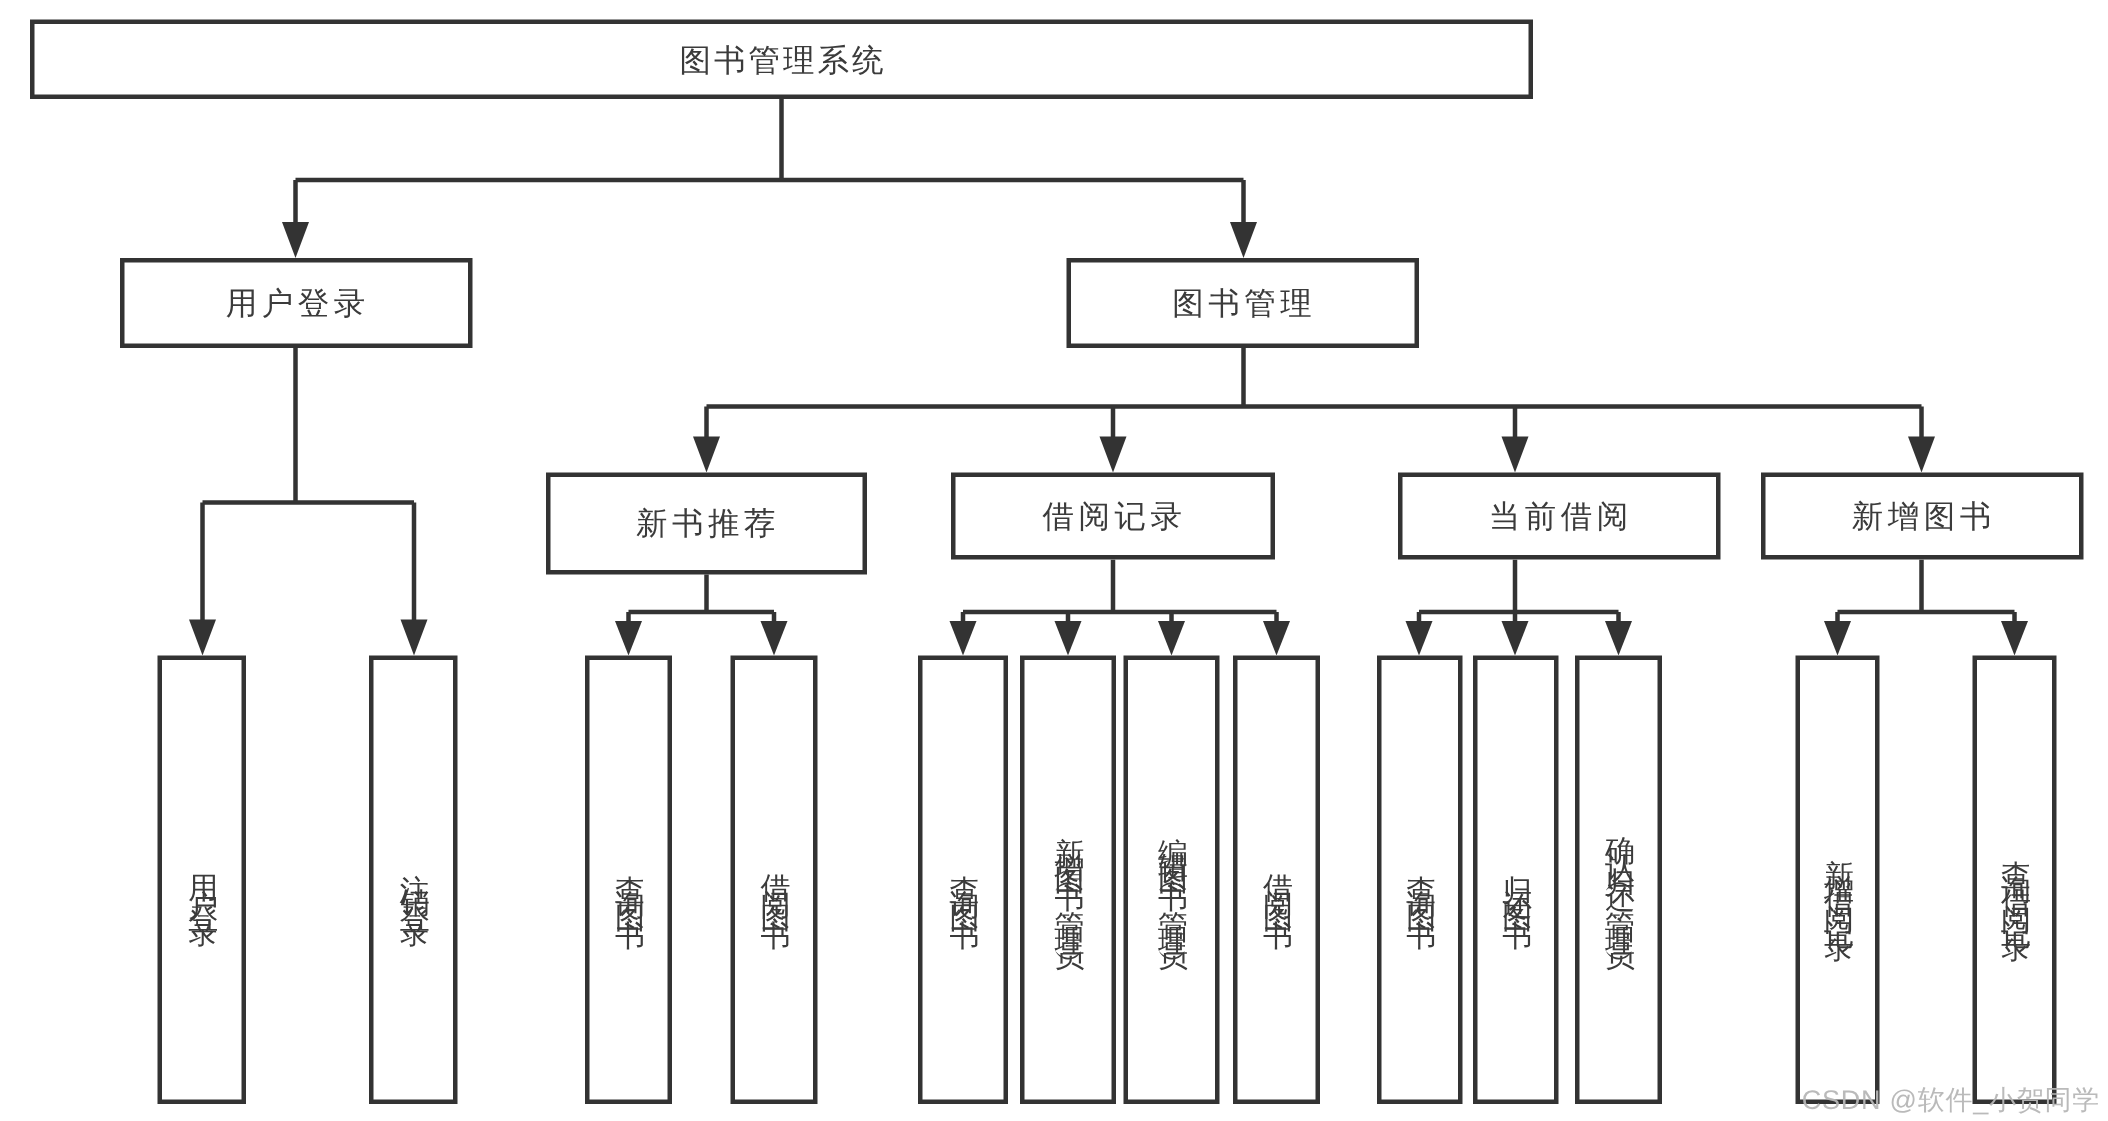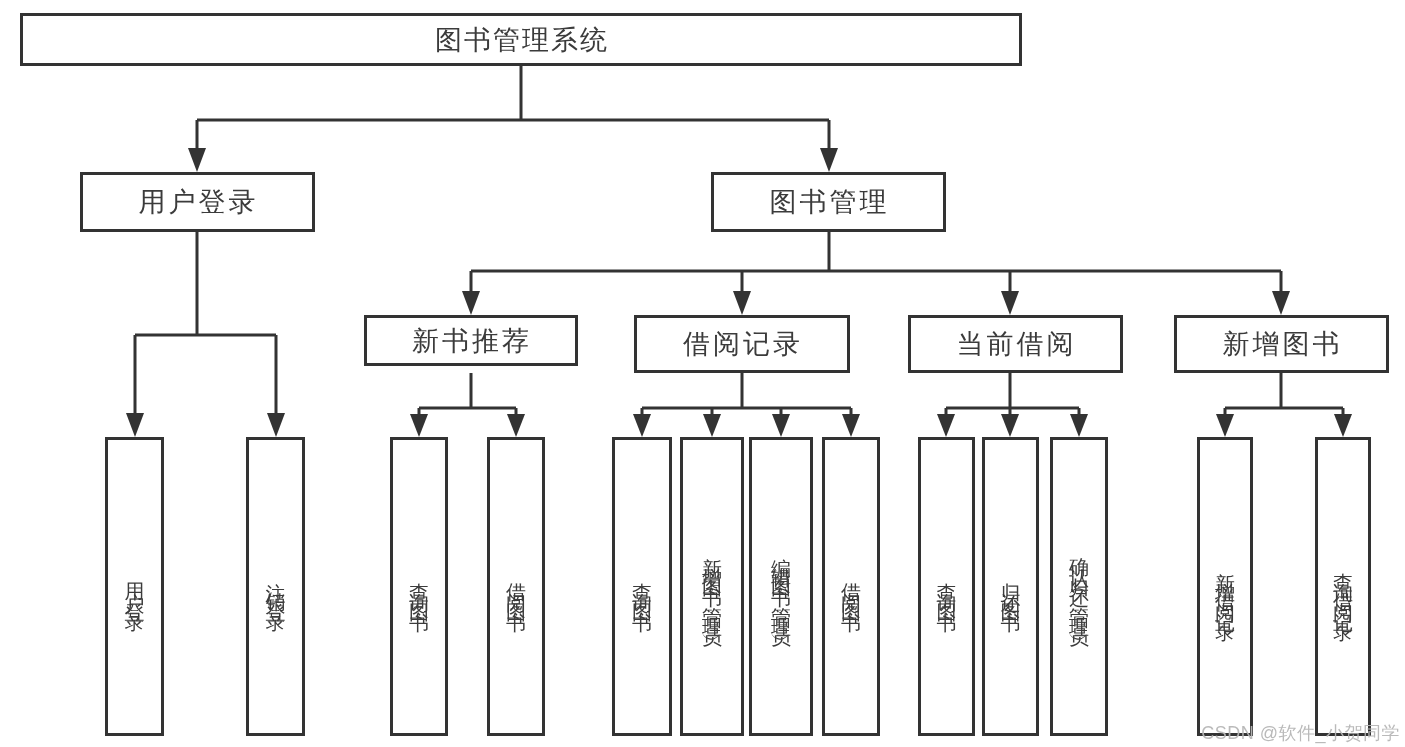--- a/index.html
+++ b/index.html
@@ -17,21 +17,21 @@
   .box{
     position:absolute;
     box-sizing:border-box;
     border:3px solid #333333;
     background:#ffffff;
     display:flex;
     align-items:center;
     justify-content:center;
     z-index:2;
   }
-  .box.h{font-size:27px;letter-spacing:3px;white-space:nowrap;font-family:Liberation Serif, serif;}
+  .box.h{font-size:21px;letter-spacing:3px;white-space:nowrap;font-family:Liberation Serif, serif;}
   .box.h .htext{transform:translateX(1px);}
   .box.root{letter-spacing:2px;}
   .vtext{
     writing-mode:vertical-rl;
     text-orientation:mixed;
     font-size:20px;
     line-height:1.05;
     letter-spacing:10px;
     white-space:nowrap;
   }
@@ -105,27 +105,27 @@
     <span class="htext">图书管理系统</span>
   </div>
 
   <div class="box h" style="left:80px;top:172px;width:235px;height:60px">
     <span class="htext">用户登录</span>
   </div>
   <div class="box h" style="left:711px;top:172px;width:235px;height:60px">
     <span class="htext">图书管理</span>
   </div>
 
-  <div class="box h" style="left:364px;top:315px;width:214px;height:51px">
+  <div class="box h" style="left:364px;top:315px;width:214px;height:68px">
     <span class="htext">新书推荐</span>
   </div>
   <div class="box h" style="left:634px;top:315px;width:216px;height:58px">
     <span class="htext">借阅记录</span>
   </div>
-  <div class="box h" style="left:908px;top:315px;width:215px;height:58px">
+  <div class="box h" style="left:932px;top:315px;width:215px;height:58px">
     <span class="htext">当前借阅</span>
   </div>
   <div class="box h" style="left:1174px;top:315px;width:215px;height:58px">
     <span class="htext">新增图书</span>
   </div>
 
   <div class="box v" style="left:105px;top:437px;width:59px;height:299px">
     <span class="vtext">用户登录</span>
   </div>
   <div class="box v" style="left:246px;top:437px;width:59px;height:299px">

